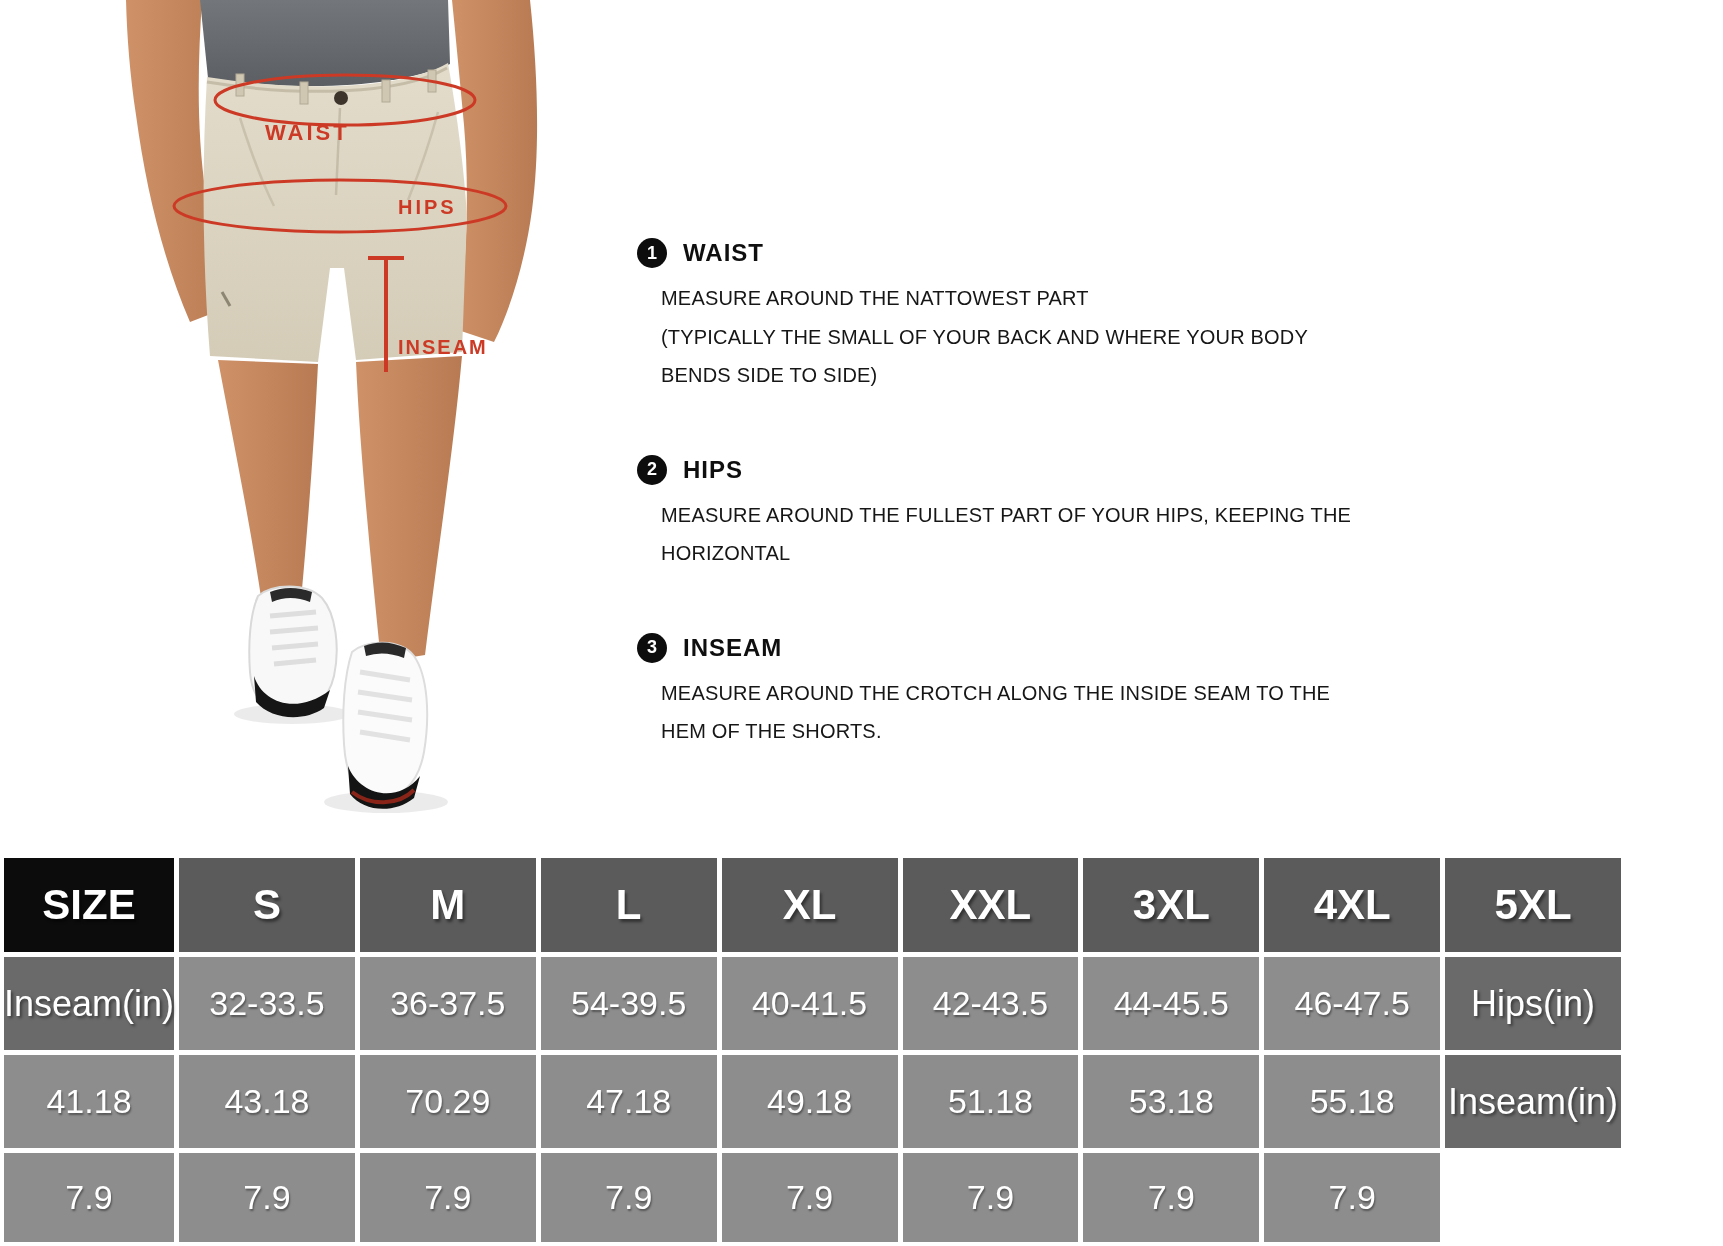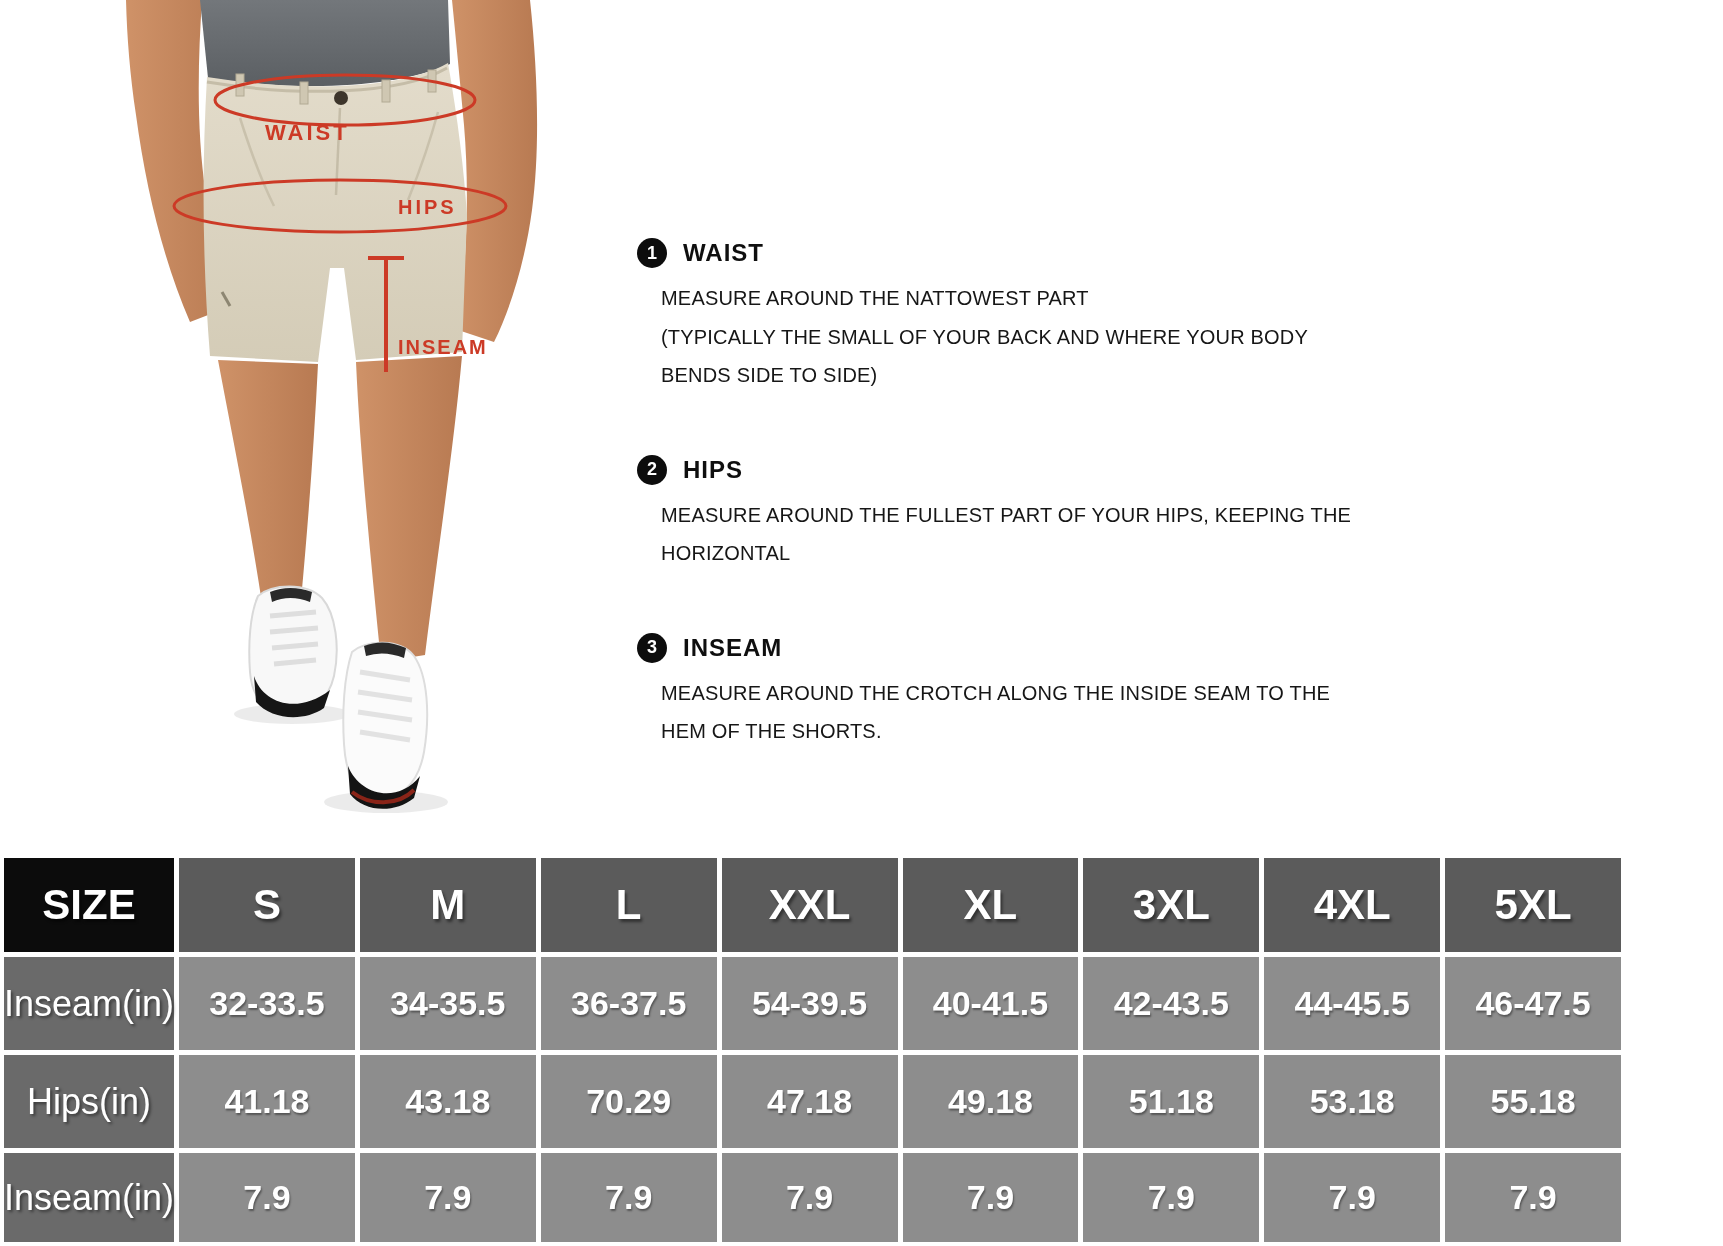--- a/index.html
+++ b/index.html
@@ -52,21 +52,21 @@
   .cell{
     display:flex;align-items:center;justify-content:center;
     color:var(--text,#ffffff);
   }
   .cell.h{background:var(--header-bg,#5b5b5b);font-size:42px;font-weight:bold;
     text-shadow:2px 3px 3px rgba(0,0,0,0.45);}
   .cell.h0{background:var(--header-label-bg,#0c0c0c);}
   .cell.lab{background:var(--row-label-bg,#6a6a6a);font-size:36px;
     text-shadow:2px 2px 3px rgba(0,0,0,0.45);}
   .cell.val{background:var(--cell-bg,#8d8d8d);font-size:34px;
-    text-shadow:1px 2px 2px rgba(0,0,0,0.40);font-weight:bold;}
+    text-shadow:1px 2px 2px rgba(0,0,0,0.40);}
 </style>
 </head>
 <body>
 
 <div class="canvas">
 
   <div class="photo">
     <svg viewBox="0 0 580 860" xmlns="http://www.w3.org/2000/svg">
       <defs>
         <linearGradient id="skin" x1="0" y1="0" x2="1" y2="0">
@@ -184,29 +184,28 @@
     </div>
 
   </div>
 
   <div class="size-table">
 
     <div class="cell h h0">SIZE</div>
     <div class="cell h">S</div>
     <div class="cell h">M</div>
     <div class="cell h">L</div>
+    <div class="cell h">XL</div>
     <div class="cell h">XXL</div>
-    <div class="cell h">XL</div>
     <div class="cell h">3XL</div>
     <div class="cell h">4XL</div>
     <div class="cell h">5XL</div>
 
     <div class="cell lab">Inseam(in)</div>
     <div class="cell val">32-33.5</div>
-    <div class="cell val">34-35.5</div>
     <div class="cell val">36-37.5</div>
     <div class="cell val">54-39.5</div>
     <div class="cell val">40-41.5</div>
     <div class="cell val">42-43.5</div>
     <div class="cell val">44-45.5</div>
     <div class="cell val">46-47.5</div>
 
     <div class="cell lab">Hips(in)</div>
     <div class="cell val">41.18</div>
     <div class="cell val">43.18</div>

